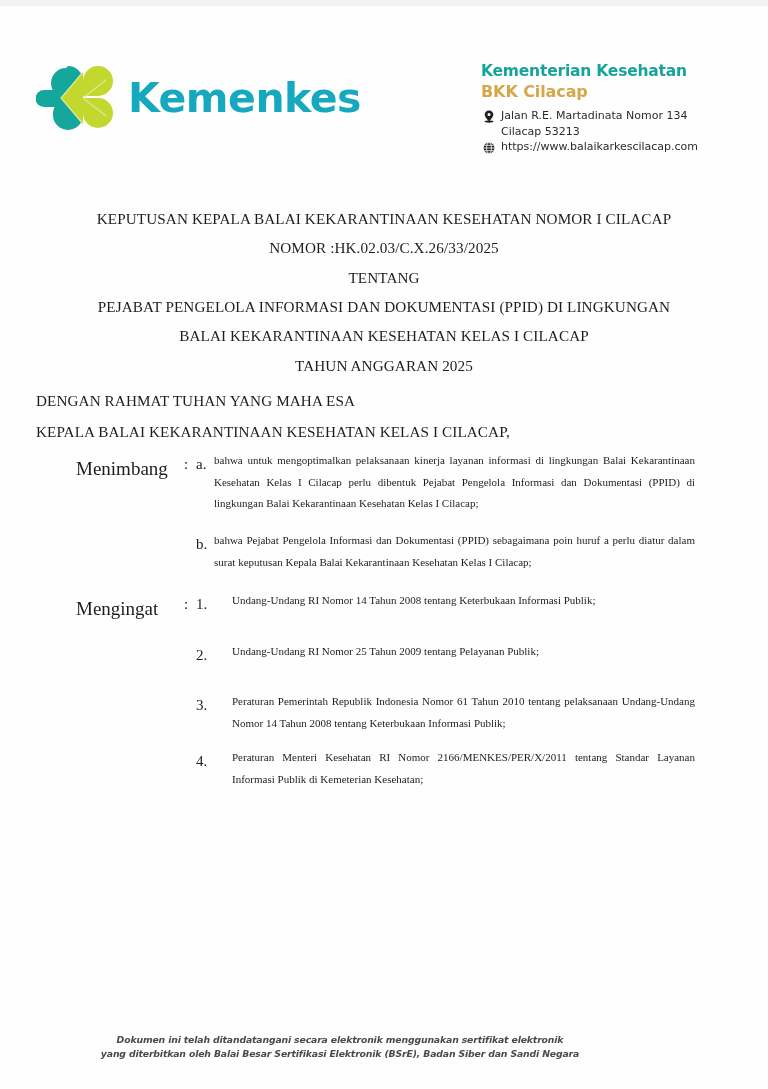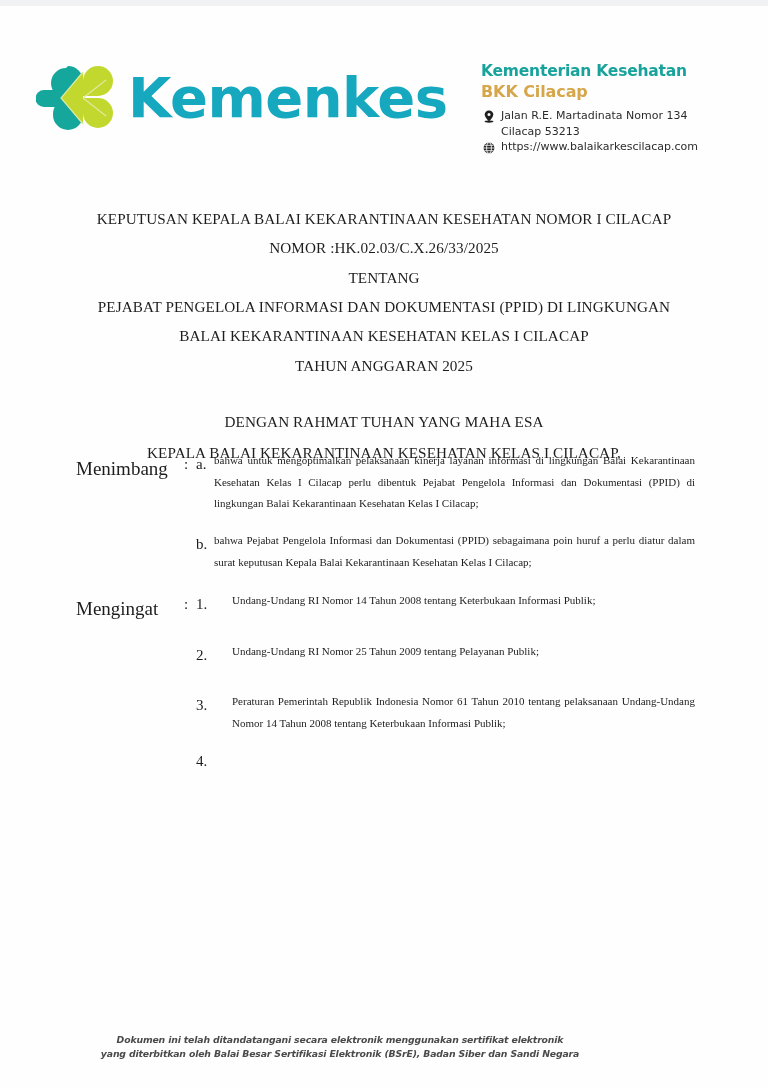--- a/index.html
+++ b/index.html
@@ -48,21 +48,21 @@
     align-items: center;
   }
   .logo-mark {
     width: 86px;
     height: 76px;
     display: block;
   }
   .logo-word {
     font-family: "DejaVu Sans", sans-serif;
     font-weight: bold;
-    font-size: 56px;
+    font-size: 41px;
     letter-spacing: -0.5px;
     color: #15A8BE;
     margin-left: 6px;
     line-height: 1;
   }
 
   .contact {
     position: absolute;
     left: 481px;
     top: 14px;
@@ -121,24 +121,24 @@
     font-family: "Liberation Serif", serif;
     font-size: 15.2px;
     color: #1d1d1d;
     line-height: 1.93;
     letter-spacing: 0.1px;
     white-space: nowrap;
   }
 
   .invocation {
     position: absolute;
-    top: 406px;
+    top: 385px;
     left: 36px;
     width: 696px;
-    text-align: center;
+    text-align: left;
   }
   .invocation .tline {
     font-family: "Liberation Serif", serif;
     font-size: 15.2px;
     color: #1d1d1d;
     line-height: 2.05;
     letter-spacing: 0.1px;
     white-space: nowrap;
   }
 
@@ -349,20 +349,21 @@
         <div class="marker num">3.</div>
         <div class="body-text">Peraturan Pemerintah Republik Indonesia Nomor 61 Tahun 2010 tentang pelaksanaan Undang-Undang Nomor 14 Tahun 2008 tentang Keterbukaan Informasi Publik;</div>
       </div>
 
       <div class="gap-sm"></div>
 
       <div class="clause-row">
         <div class="lbl blank">&nbsp;</div>
         <div class="colon blank">&nbsp;</div>
         <div class="marker num">4.</div>
+        <div class="body-text">Peraturan Menteri Kesehatan RI Nomor 2166/MENKES/PER/X/2011 tentang Standar Layanan Informasi Publik di Kemeterian Kesehatan;</div>
       </div>
     </div>
   </div>
 
   <div class="footer">
     <div>Dokumen ini telah ditandatangani secara elektronik menggunakan sertifikat elektronik</div>
     <div>yang diterbitkan oleh Balai Besar Sertifikasi Elektronik (BSrE), Badan Siber dan Sandi Negara</div>
   </div>
 
 </div>

